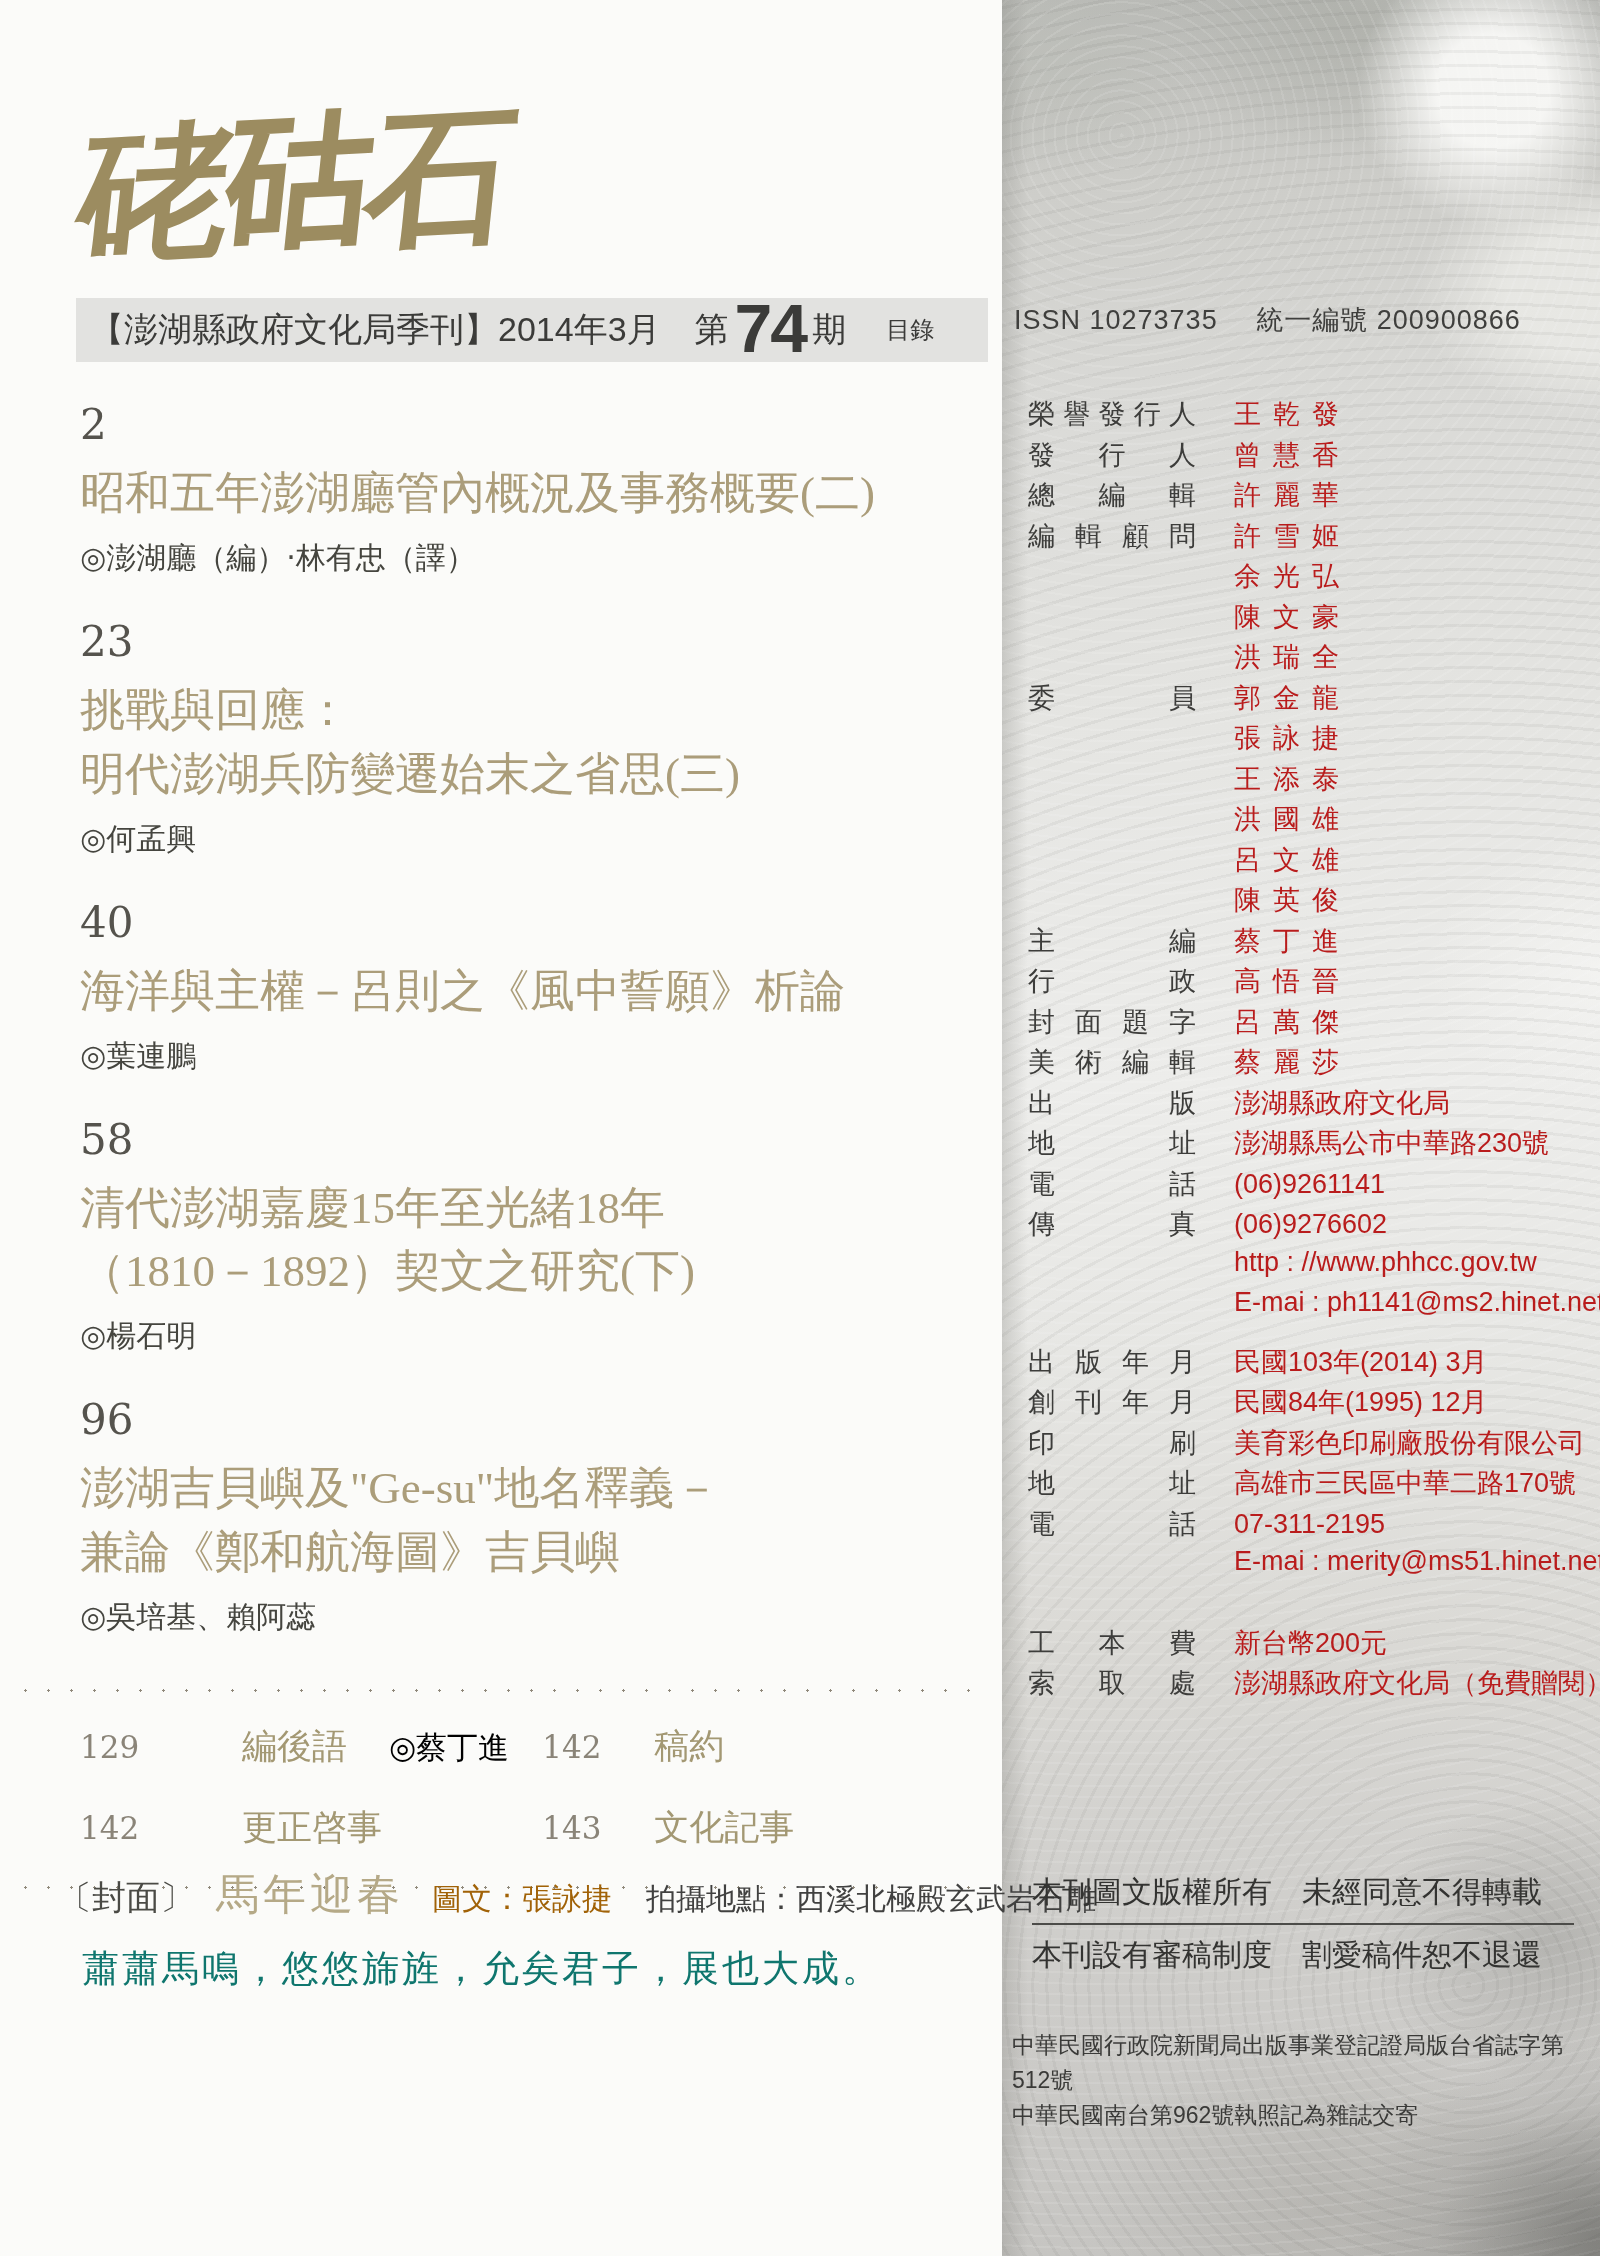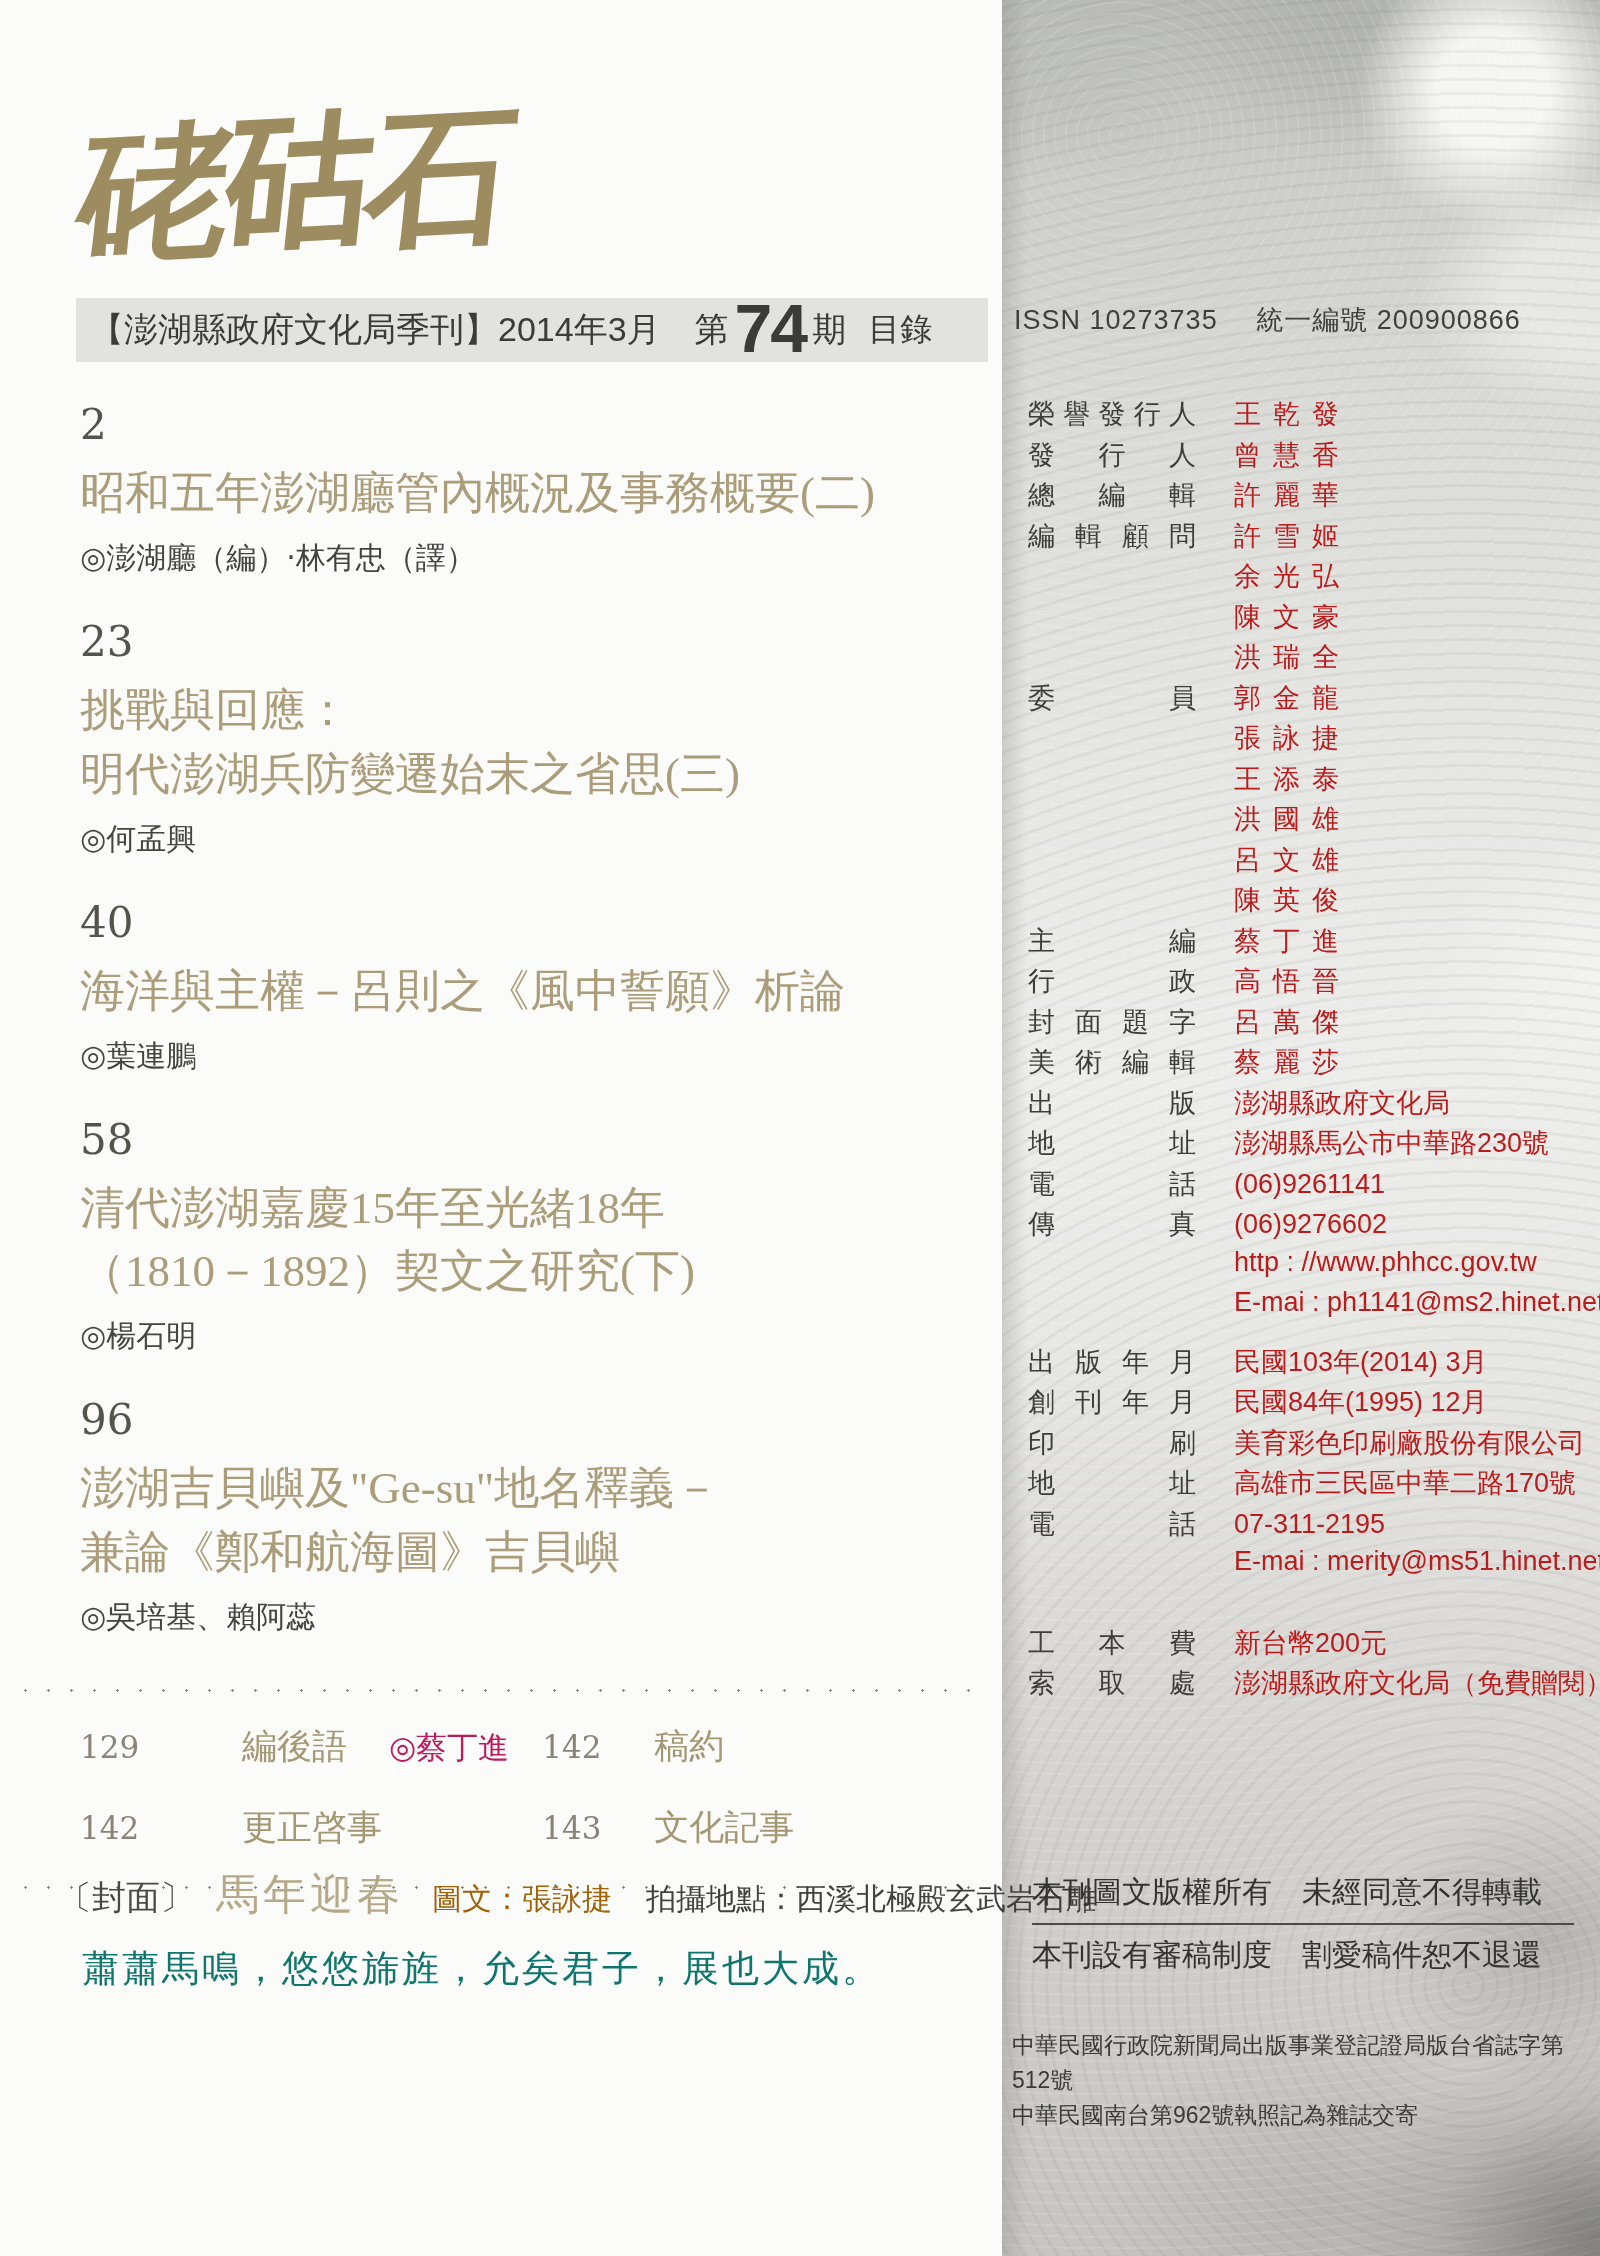--- a/index.html
+++ b/index.html
@@ -43,21 +43,21 @@
   }
   .header-bar{
     position:absolute;left:76px;top:298px;width:912px;height:64px;
     background:#e2e2e0;display:flex;align-items:center;padding-left:14px;box-sizing:border-box;
     color:#3b3b39;white-space:nowrap;
   }
   .header-bar .h-main{font-size:34px;}
   .header-bar .h-issue{font-size:34px;margin-left:34px;}
   .header-bar .h-num{font-size:68px;font-weight:bold;letter-spacing:-2px;margin:0 6px;position:relative;top:-2px;}
   .header-bar .h-qi{font-size:34px;}
-  .header-bar .h-toc{font-size:32px;margin-left:22px;}
+  .header-bar .h-toc{font-size:24px;margin-left:40px;}
   
   .toc{position:absolute;left:80px;top:404px;width:905px;}
   .toc-item{margin-bottom:42px;}
   .toc-page{
     font-family:"DejaVu Serif","Liberation Serif",serif;
     font-size:42px;color:#55534d;line-height:1;margin-bottom:16px;
   }
   .toc-title{
     font-family:"Liberation Serif","DejaVu Serif",serif;
     font-size:45px;color:#ab9d7a;line-height:1.42;
@@ -67,21 +67,21 @@
   .dots{height:5px;background-image:radial-gradient(circle 2px,#8f887a 55%,rgba(0,0,0,0) 60%);
         background-size:23px 5px;background-repeat:repeat-x;}
   .extras-wrap{position:absolute;left:14px;top:1688px;width:966px;}
   .extras{display:grid;grid-template-columns:52% 48%;row-gap:34px;padding:30px 0 34px 0;}
   .extra-item{display:flex;align-items:baseline;}
   .extra-page{font-family:"DejaVu Serif","Liberation Serif",serif;font-size:31px;color:#8a8478;
               width:78px;margin-left:66px;}
   .extras .col2 .extra-page{margin-left:26px;width:64px;}
   .extra-label{font-size:35px;color:#a39873;margin-left:84px;}
   .extras .col2 .extra-label{margin-left:48px;}
-  .extra-note{font-size:31px;color:#be185d;margin-left:42px;}
+  .extra-note{font-size:31px;color:#000000;margin-left:42px;}
   
   .cover{position:absolute;left:58px;top:1866px;width:930px;}
   .cover-line1{display:flex;align-items:baseline;white-space:nowrap;}
   .cover-bracket{font-size:34px;color:#4a4a45;}
   .cover-title{font-size:43px;color:#b5a987;margin:0 28px 0 22px;letter-spacing:4px;}
   .cover-credit{font-size:30px;color:#a16207;text-align:center;}
   .cover-loc{font-size:30px;color:#414140;margin-left:34px;}
   .cover-verse{font-size:37px;color:#0f766e;margin-top:20px;margin-left:24px;letter-spacing:3px;}
   
   .issn{position:absolute;left:1014px;top:302px;font-size:27px;color:#3f3f3d;letter-spacing:1px;}

